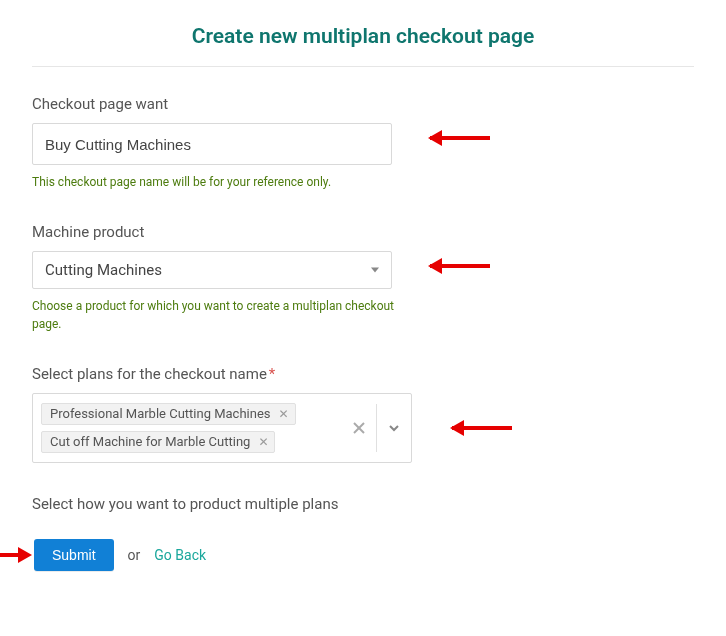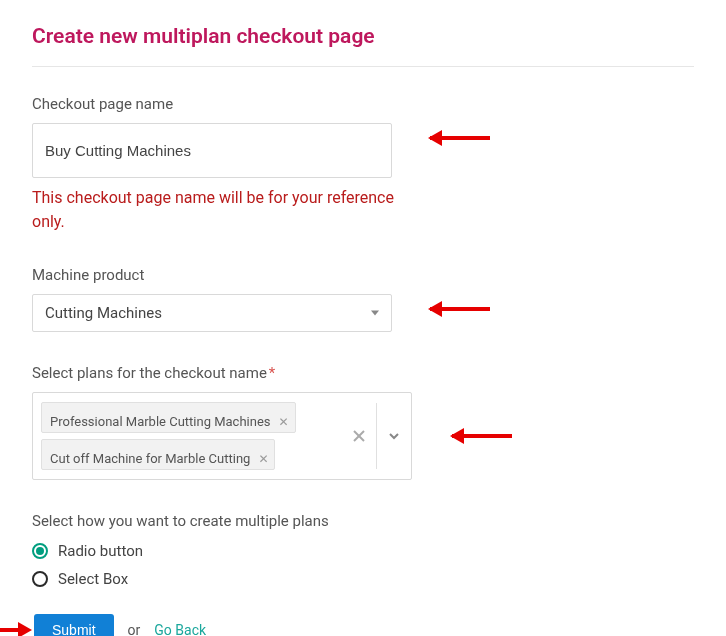--- a/index.html
+++ b/index.html
@@ -6,22 +6,23 @@
   body {
     font-family: -apple-system, BlinkMacSystemFont, "Segoe UI", Roboto, Helvetica, Arial, sans-serif;
     background: #fff;
     color: #353535;
     width: 726px;
     padding: 24px 32px 30px 32px;
   }
   h1 {
     font-size: 21px;
     font-weight: 600;
-    color: #be185d;
+    color: #0f766e;
     margin-bottom: 18px;
+    text-align: center;
   }
   .divider {
     border: none;
     border-top: 1px solid #e6e6e6;
     margin-bottom: 28px;
   }
   .field { margin-bottom: 32px; position: relative; }
   .field-label {
     font-size: 15px;
     color: #555;
@@ -31,21 +32,21 @@
   .req { color: #d9534f; margin-left: 2px; }
   .text-input, .select-box, .multi-select {
     width: 360px;
     border: 1px solid #d9d9d9;
     border-radius: 2px;
     font-size: 15px;
     color: #444;
     background: #fff;
   }
   .text-input {
-    height: 55px;
+    height: 42px;
     padding: 0 12px;
   }
   .text-input::placeholder { color: #999; }
   .select-box {
     height: 38px;
     padding: 0 32px 0 12px;
     display: flex;
     align-items: center;
     position: relative;
     white-space: nowrap;
@@ -57,41 +58,41 @@
     position: absolute;
     right: 12px;
     top: 50%;
     transform: translateY(-50%);
     width: 0; height: 0;
     border-left: 4px solid transparent;
     border-right: 4px solid transparent;
     border-top: 5px solid #888;
   }
   .help-text {
-    font-size: 16px;
-    color: #b91c1c;
+    font-size: 12px;
+    color: #4d7c0f;
     margin-top: 8px;
     max-width: 380px;
     line-height: 1.5;
   }
   .multi-select {
     width: 380px;
     padding: 6px 74px 6px 8px;
     position: relative;
     min-height: 60px;
   }
   .multi-select .tag {
     display: inline-flex;
     align-items: center;
     background: #f2f2f2;
     border: 1px solid #e0e0e0;
     border-radius: 2px;
     font-size: 13px;
     color: #555;
-    padding: 11px 6px 3px 8px;
+    padding: 2px 6px 3px 8px;
     margin: 3px 4px 3px 0;
   }
   .tag .tag-x {
     margin-left: 8px;
     color: #999;
     font-size: 12px;
     cursor: pointer;
     line-height: 1;
   }
   .multi-controls {
@@ -212,33 +213,34 @@
     transform: translateY(-50%);
   }
 </style>
 </head>
 <body>
 
 <h1>Create new multiplan checkout page</h1>
 <hr class="divider">
 
 <div class="field">
-  <label class="field-label">Checkout page name</label>
+  <label class="field-label">Checkout page want</label>
   <input type="text" class="text-input" value="Buy Cutting Machines" style="">
   <div class="arrow-right" style="top: 36px;"></div>
   <div class="help-text">This checkout page name will be for your reference only.</div>
 </div>
 
 <div class="field">
   <label class="field-label">Machine product</label>
   <div class="select-box">
     <span>Cutting Machines</span>
     <span class="select-caret"></span>
   </div>
   <div class="arrow-right" style="top: 36px;"></div>
+  <div class="help-text">Choose a product for which you want to create a multiplan checkout page.</div>
 </div>
 
 <div class="field">
   <label class="field-label">
     <span>Select plans for the checkout name</span><span class="req">*</span>
   </label>
   <div class="multi-wrapper">
     <div class="multi-select">
       <span class="tag">
         <span>Professional Marble Cutting Machines</span>
@@ -261,31 +263,21 @@
               <polyline points="3,5 7,9 11,5"></polyline>
             </svg>
         </div>
       </div>
     </div>
     <div class="arrow-right arrow-multi"></div>
   </div>
 </div>
 
 <div class="field" style="margin-bottom:26px;">
-  <label class="field-label">Select how you want to create multiple plans</label>
-  <div class="radio-group">
-    <div class="radio-item">
-      <span class="radio selected"></span>
-      <span>Radio button</span>
-    </div>
-    <div class="radio-item">
-      <span class="radio"></span>
-      <span>Select Box</span>
-    </div>
-  </div>
+  <label class="field-label">Select how you want to product multiple plans</label>
 </div>
 
 <div class="actions">
   <div class="arrow-left-submit"></div>
   <button class="submit-btn">Submit</button>
   <span class="or-text">or</span>
   <a class="goback-link">Go Back</a>
 </div>
 
 </body></html>

